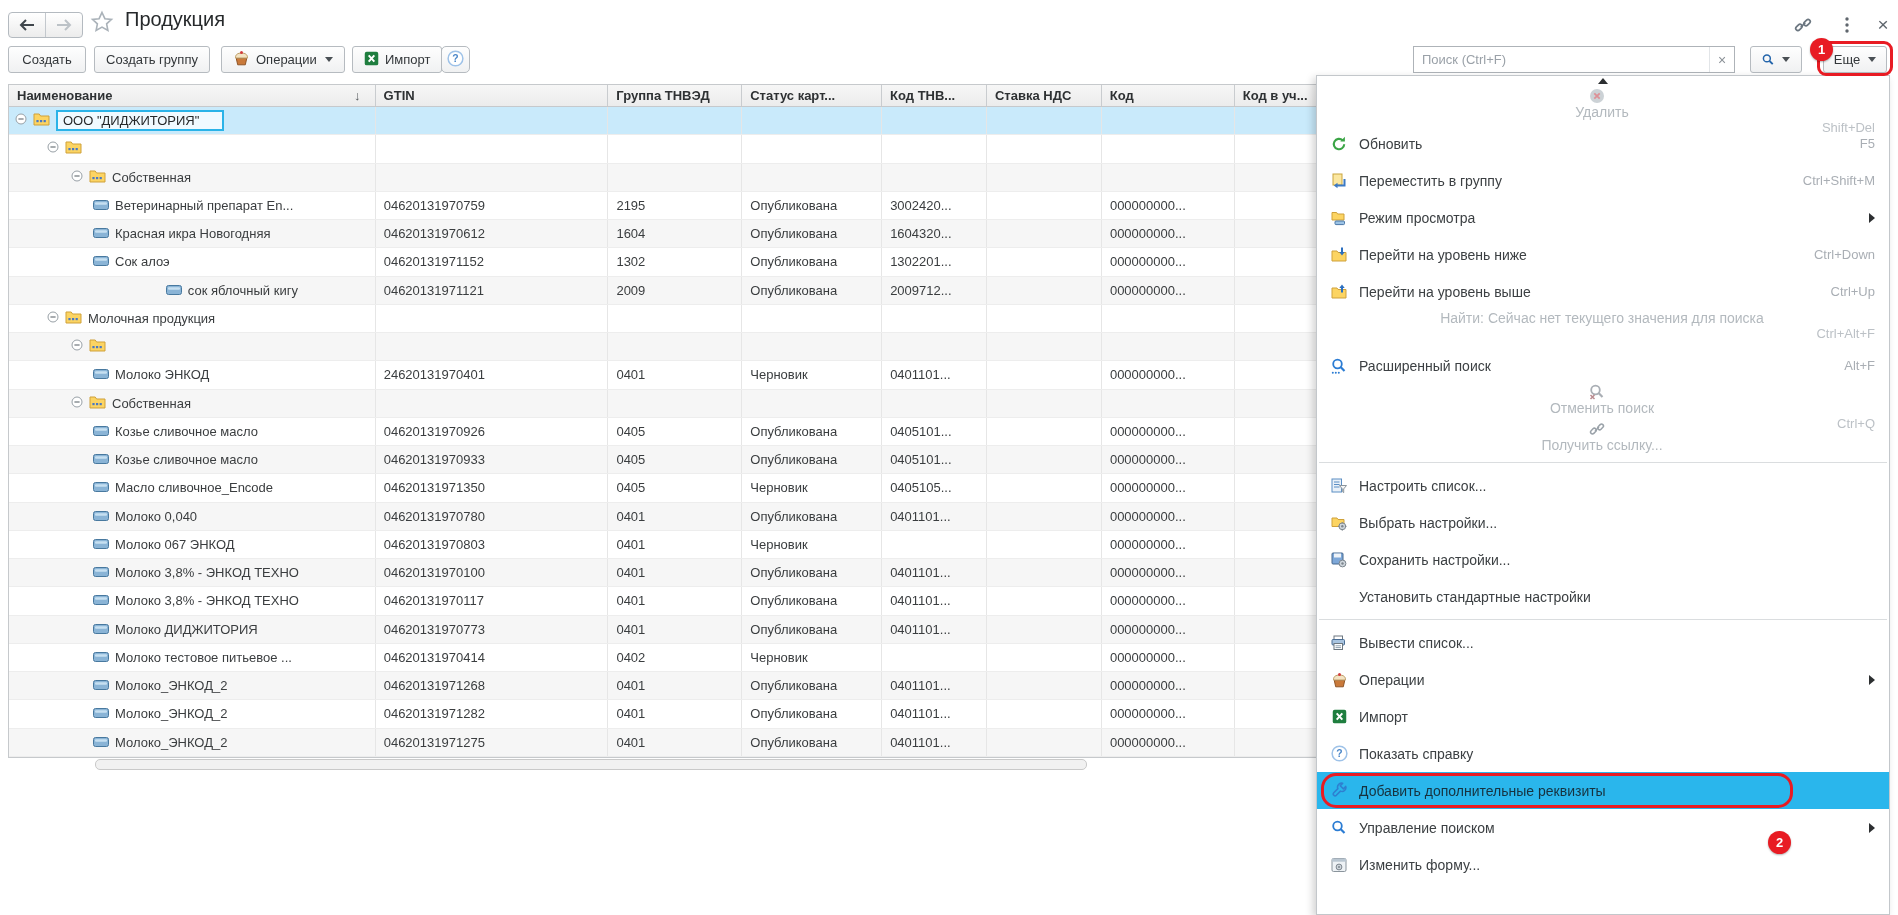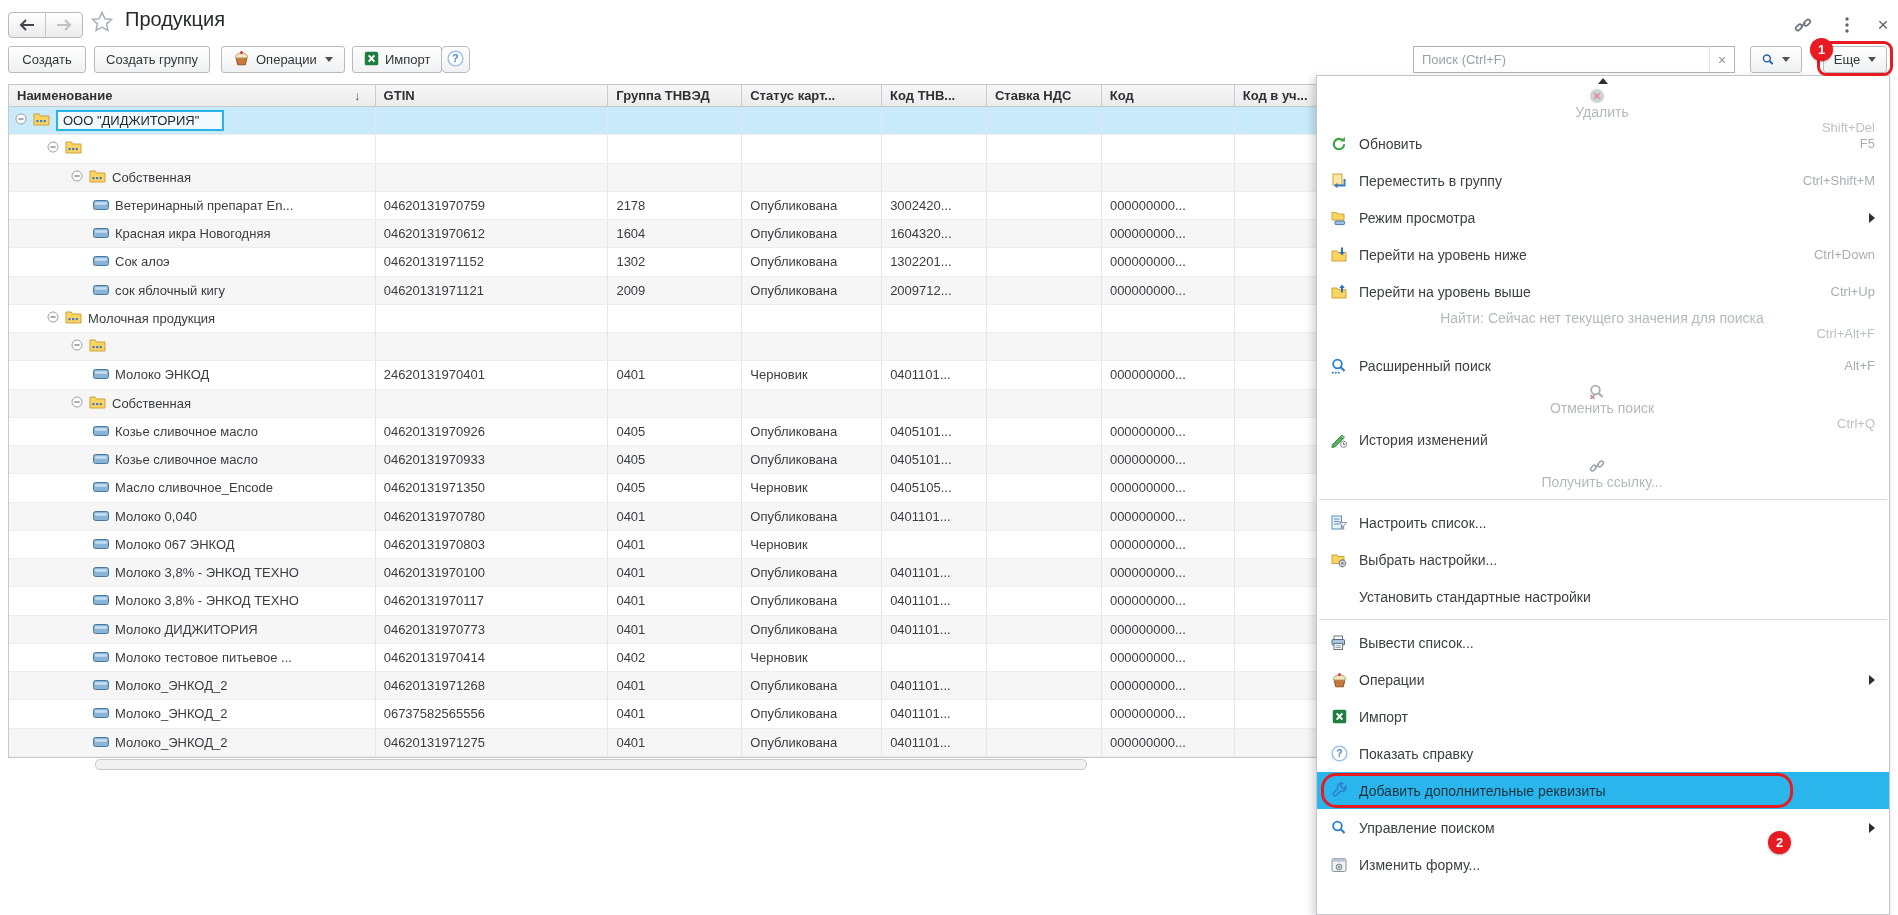--- a/index.html
+++ b/index.html
@@ -240,21 +240,21 @@
       <div class="td namecell" style="width: 367px; padding-left: 84px;">
         <span class="twig">
           <span><svg width="16" height="10" viewBox="0 0 16 10">
               <rect x="0.5" y="0.5" width="15" height="9" rx="2" fill="#8ab4d6" stroke="#48799f"></rect>
               <rect x="2" y="2.2" width="12" height="2.6" rx="1" fill="#c6dff1"></rect>
             </svg></span>
           <span>Ветеринарный препарат En...</span>
         </span>
       </div>
       <div class="td" style="width: 233px;">04620131970759</div>
-      <div class="td" style="width: 134px;">2178</div>
+      <div class="td" style="width: 134px;">2195</div>
       <div class="td" style="width: 140px;">Опубликована</div>
       <div class="td" style="width: 105px;">3002420...</div>
       <div class="td" style="width: 115px;"></div>
       <div class="td" style="width: 133px;">000000000...</div>
       <div class="td" style="width: 655px;"></div>
     </div>
     <div class="tr alt">
       <div class="td namecell" style="width: 367px; padding-left: 84px;">
         <span class="twig">
           <span><svg width="16" height="10" viewBox="0 0 16 10">
@@ -284,21 +284,21 @@
       </div>
       <div class="td" style="width: 233px;">04620131971152</div>
       <div class="td" style="width: 134px;">1302</div>
       <div class="td" style="width: 140px;">Опубликована</div>
       <div class="td" style="width: 105px;">1302201...</div>
       <div class="td" style="width: 115px;"></div>
       <div class="td" style="width: 133px;">000000000...</div>
       <div class="td" style="width: 655px;"></div>
     </div>
     <div class="tr alt">
-      <div class="td namecell" style="width: 367px; padding-left: 84px;">
+      <div class="td namecell" style="width: 367px; padding-left: 84px; justify-content: center;">
         <span class="twig">
           <span><svg width="16" height="10" viewBox="0 0 16 10">
               <rect x="0.5" y="0.5" width="15" height="9" rx="2" fill="#8ab4d6" stroke="#48799f"></rect>
               <rect x="2" y="2.2" width="12" height="2.6" rx="1" fill="#c6dff1"></rect>
             </svg></span>
           <span>сок яблочный кигу</span>
         </span>
       </div>
       <div class="td" style="width: 233px;">04620131971121</div>
       <div class="td" style="width: 134px;">2009</div>
@@ -580,21 +580,21 @@
     <div class="tr">
       <div class="td namecell" style="width: 367px; padding-left: 84px;">
         <span class="twig">
           <span><svg width="16" height="10" viewBox="0 0 16 10">
               <rect x="0.5" y="0.5" width="15" height="9" rx="2" fill="#8ab4d6" stroke="#48799f"></rect>
               <rect x="2" y="2.2" width="12" height="2.6" rx="1" fill="#c6dff1"></rect>
             </svg></span>
           <span>Молоко_ЭНКОД_2</span>
         </span>
       </div>
-      <div class="td" style="width: 233px;">06737582565556</div>
+      <div class="td" style="width: 233px;">04620131971282</div>
       <div class="td" style="width: 134px;">0401</div>
       <div class="td" style="width: 140px;">Опубликована</div>
       <div class="td" style="width: 105px;">0401101...</div>
       <div class="td" style="width: 115px;"></div>
       <div class="td" style="width: 133px;">000000000...</div>
       <div class="td" style="width: 655px;"></div>
     </div>
     <div class="tr alt">
       <div class="td namecell" style="width: 367px; padding-left: 84px;">
         <span class="twig">
@@ -702,31 +702,20 @@
     <div class="mi dis">
       <span class="mic">
         <svg width="16" height="16" viewBox="0 0 16 16">
           <circle cx="6.5" cy="6" r="4.3" fill="none" stroke="#a9aeb4" stroke-width="1.8"></circle>
           <line x1="9.8" y1="9.3" x2="13.5" y2="13" stroke="#a9aeb4" stroke-width="2.2"></line>
           <path d="M1.5 11 l4 4 M5.5 11 l-4 4" stroke="#b98a8e" stroke-width="1.5"></path>
         </svg>
       </span>
       <span class="lbl">Отменить поиск</span>
       <span class="sc">Ctrl+Q</span>
-    </div>
-    <div class="mi">
-      <span class="mic">
-        <svg width="16" height="16" viewBox="0 0 16 16">
-          <path d="M1.5 12.5 L9.5 4.5 l2.4 2.4 L3.9 14.9 l-3 .6 z" fill="#57b25e" stroke="#3d8a44"></path>
-          <path d="M9.5 4.5 l1.6-1.6 2.4 2.4 -1.6 1.6 z" fill="#8fd095" stroke="#3d8a44"></path>
-          <circle cx="12.6" cy="12.3" r="3.1" fill="#eef3f7" stroke="#8a949c"></circle>
-          <path d="M12.6 10.7 v1.7 h1.4" fill="none" stroke="#5a646c"></path>
-        </svg>
-      </span>
-      <span class="lbl">История изменений</span>
     </div>
     <div class="mi dis">
       <span class="mic">
         <svg width="16" height="16" viewBox="0 0 16 16">
           <path d="M6 10 L10 6" stroke="#9aa2a9" stroke-width="1.5"></path>
           <g fill="none" stroke="#9aa2a9" stroke-width="1.5">
             <rect x="1.2" y="8.2" width="6.4" height="3.8" rx="1.9" transform="rotate(-45 4.4 10.1)"></rect>
             <rect x="8.4" y="4" width="6.4" height="3.8" rx="1.9" transform="rotate(-45 11.6 5.9)"></rect>
           </g>
         </svg>
@@ -756,20 +745,31 @@
             <line x1="11.3" y1="7.2" x2="11.3" y2="8.6"></line>
             <line x1="11.3" y1="14" x2="11.3" y2="15.4"></line>
             <line x1="7.2" y1="11.3" x2="8.6" y2="11.3"></line>
             <line x1="14" y1="11.3" x2="15.4" y2="11.3"></line>
           </g>
         </svg>
       </span>
       <span class="lbl">Выбрать настройки...</span>
     </div>
     <div class="mi">
+      <span class="mic">
+        <svg width="16" height="16" viewBox="0 0 16 16">
+          <rect x="1" y="1" width="11" height="11" rx="1" fill="#7da7d8" stroke="#46688f"></rect>
+          <rect x="3" y="1.5" width="7" height="4" fill="#eef3f8"></rect>
+          <circle cx="11.5" cy="11.5" r="3.4" fill="#cfd6dc" stroke="#7d868e"></circle>
+          <circle cx="11.5" cy="11.5" r="1.2" fill="#7d868e"></circle>
+        </svg>
+      </span>
+      <span class="lbl">Сохранить настройки...</span>
+    </div>
+    <div class="mi">
       <span class="mic"></span>
       <span class="lbl">Установить стандартные настройки</span>
     </div>
     <div class="msep"></div>
     <div class="mi">
       <span class="mic">
         <svg width="16" height="16" viewBox="0 0 16 16">
           <rect x="3" y="1" width="8.5" height="4" fill="#fff" stroke="#6d7780"></rect>
           <rect x="1" y="4.5" width="12.5" height="5.5" rx="1" fill="#a8c4e0" stroke="#4a6d94"></rect>
           <rect x="3" y="8.5" width="8.5" height="6" fill="#fff" stroke="#6d7780"></rect>

